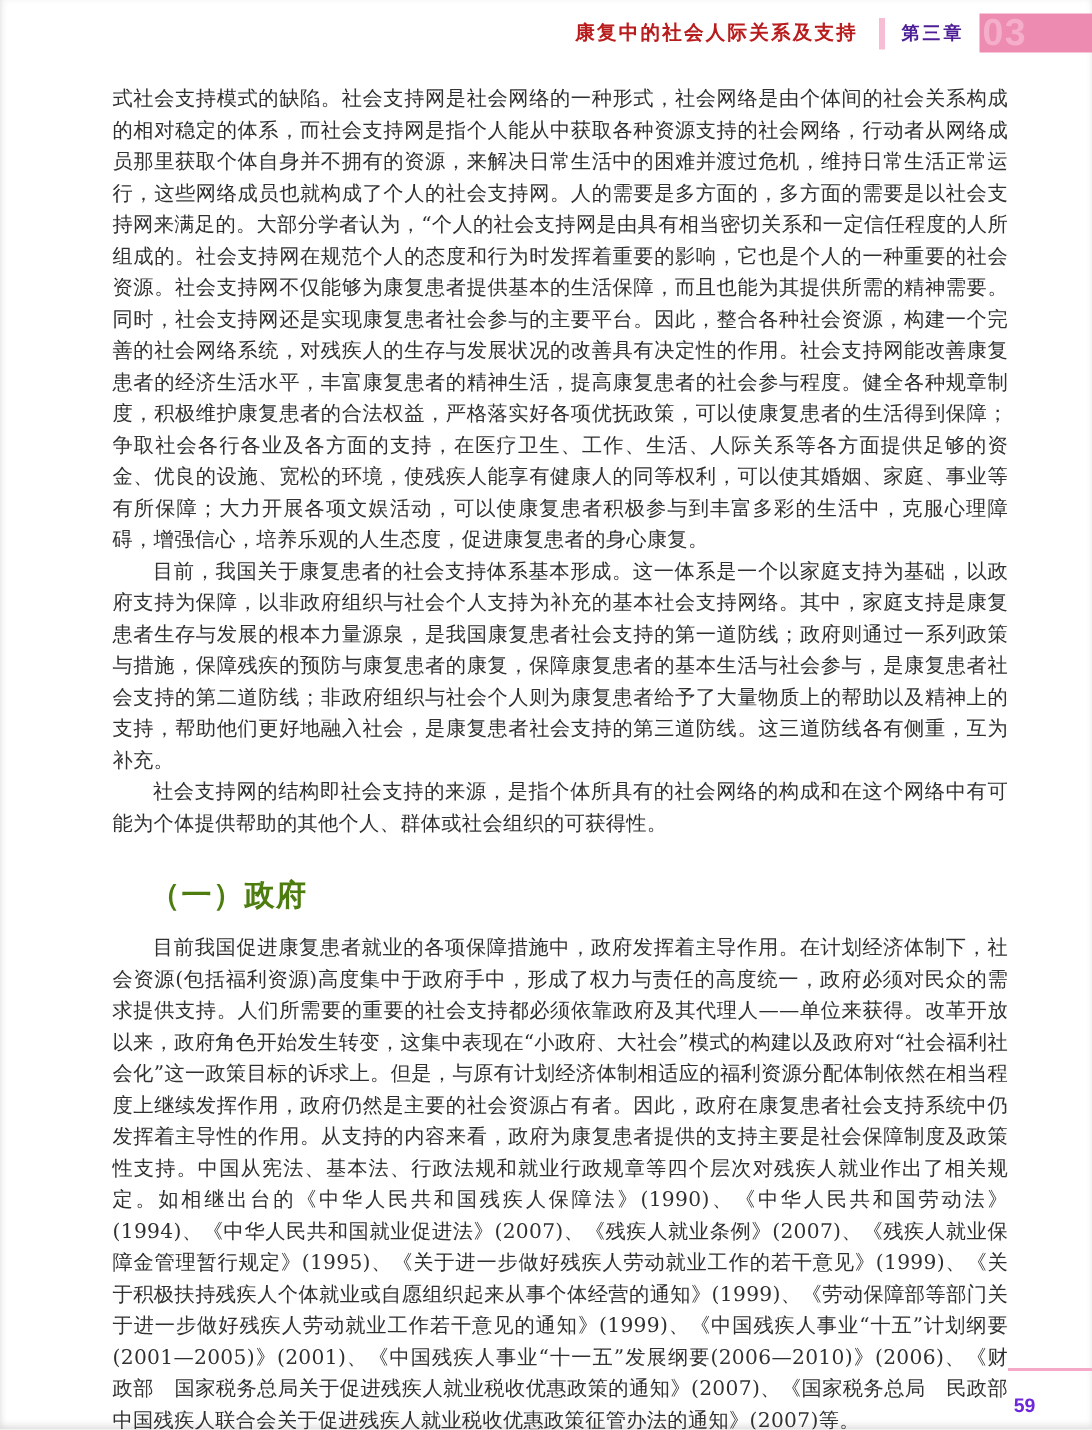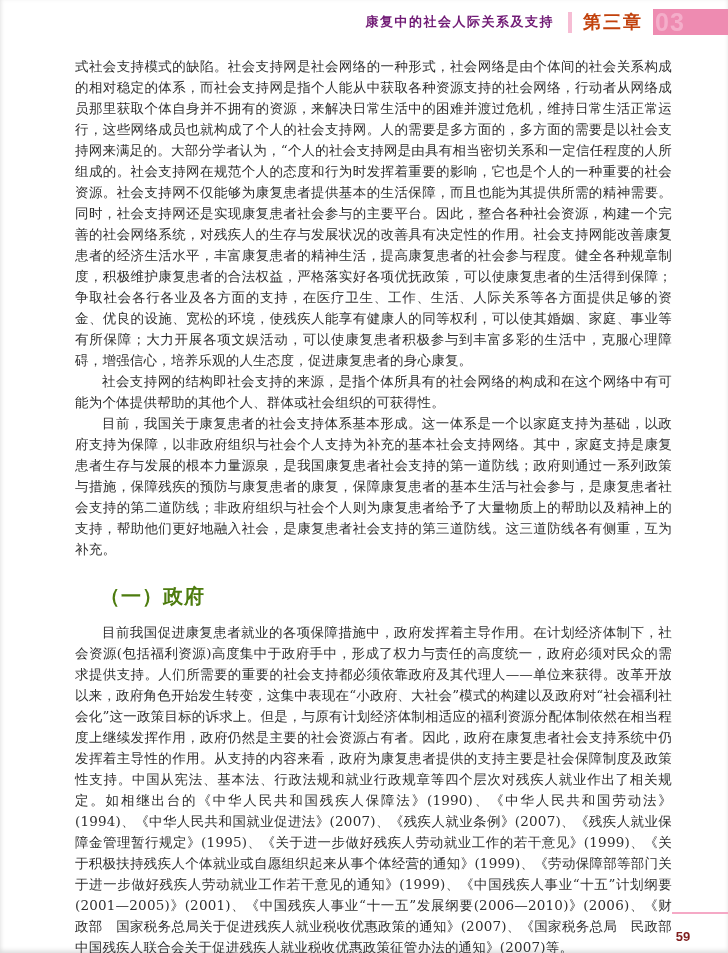--- a/index.html
+++ b/index.html
@@ -23,34 +23,34 @@
     top: 8px;
     right: 0;
     height: 28px;
     display: flex;
     align-items: center;
   }
   .header-title {
     font-family: "Liberation Sans", sans-serif;
     font-weight: bold;
     font-size: 13px;
-    color: #701a75;
+    color: #b91c1c;
     letter-spacing: 1.5px;
   }
   .header-divider {
     width: 4px;
     height: 21px;
     background: #f6bdd4;
     margin: 0 11px 0 14px;
   }
   .header-chapter {
     font-family: Liberation Sans, sans-serif;
     font-weight: bold;
-    font-size: 18px;
-    color: #c2410c;
+    font-size: 12px;
+    color: #4c1d95;
     letter-spacing: 2px;
     margin-right: 10px;
   }
   .chapter-number-box {
     width: 75px;
     height: 26px;
     background: #ee8bb1;
     display: flex;
     align-items: center;
   }
@@ -100,41 +100,41 @@
   }
   .page-number {
     position: absolute;
     top: 929px;
     left: 668px;
     width: 30px;
     text-align: center;
     font-family: "Liberation Sans", sans-serif;
     font-weight: bold;
     font-size: 13px;
-    color: #7f1d1d;
+    color: #6d28d9;
   }
 </style>
 </head>
 <body>
 
 <div class="page">
 
   <div class="header">
     <span class="header-title">康复中的社会人际关系及支持</span>
     <span class="header-divider"></span>
     <span class="header-chapter">第三章</span>
     <span class="chapter-number-box">
       <span class="chapter-number">03</span>
     </span>
   </div>
 
   <div class="body-text">
     <p>式社会支持模式的缺陷。社会支持网是社会网络的一种形式，社会网络是由个体间的社会关系构成的相对稳定的体系，而社会支持网是指个人能从中获取各种资源支持的社会网络，行动者从网络成员那里获取个体自身并不拥有的资源，来解决日常生活中的困难并渡过危机，维持日常生活正常运行，这些网络成员也就构成了个人的社会支持网。人的需要是多方面的，多方面的需要是以社会支持网来满足的。大部分学者认为，“个人的社会支持网是由具有相当密切关系和一定信任程度的人所组成的。社会支持网在规范个人的态度和行为时发挥着重要的影响，它也是个人的一种重要的社会资源。社会支持网不仅能够为康复患者提供基本的生活保障，而且也能为其提供所需的精神需要。同时，社会支持网还是实现康复患者社会参与的主要平台。因此，整合各种社会资源，构建一个完善的社会网络系统，对残疾人的生存与发展状况的改善具有决定性的作用。社会支持网能改善康复患者的经济生活水平，丰富康复患者的精神生活，提高康复患者的社会参与程度。健全各种规章制度，积极维护康复患者的合法权益，严格落实好各项优抚政策，可以使康复患者的生活得到保障；争取社会各行各业及各方面的支持，在医疗卫生、工作、生活、人际关系等各方面提供足够的资金、优良的设施、宽松的环境，使残疾人能享有健康人的同等权利，可以使其婚姻、家庭、事业等有所保障；大力开展各项文娱活动，可以使康复患者积极参与到丰富多彩的生活中，克服心理障碍，增强信心，培养乐观的人生态度，促进康复患者的身心康复。</p>
+    <p class="indent">目前，我国关于康复患者的社会支持体系基本形成。这一体系是一个以家庭支持为基础，以政府支持为保障，以非政府组织与社会个人支持为补充的基本社会支持网络。其中，家庭支持是康复患者生存与发展的根本力量源泉，是我国康复患者社会支持的第一道防线；政府则通过一系列政策与措施，保障残疾的预防与康复患者的康复，保障康复患者的基本生活与社会参与，是康复患者社会支持的第二道防线；非政府组织与社会个人则为康复患者给予了大量物质上的帮助以及精神上的支持，帮助他们更好地融入社会，是康复患者社会支持的第三道防线。这三道防线各有侧重，互为补充。</p>
     <p class="indent">社会支持网的结构即社会支持的来源，是指个体所具有的社会网络的构成和在这个网络中有可能为个体提供帮助的其他个人、群体或社会组织的可获得性。</p>
-    <p class="indent">目前，我国关于康复患者的社会支持体系基本形成。这一体系是一个以家庭支持为基础，以政府支持为保障，以非政府组织与社会个人支持为补充的基本社会支持网络。其中，家庭支持是康复患者生存与发展的根本力量源泉，是我国康复患者社会支持的第一道防线；政府则通过一系列政策与措施，保障残疾的预防与康复患者的康复，保障康复患者的基本生活与社会参与，是康复患者社会支持的第二道防线；非政府组织与社会个人则为康复患者给予了大量物质上的帮助以及精神上的支持，帮助他们更好地融入社会，是康复患者社会支持的第三道防线。这三道防线各有侧重，互为补充。</p>
     <h3 class="section-heading">（一）政府</h3>
     <p class="indent">目前我国促进康复患者就业的各项保障措施中，政府发挥着主导作用。在计划经济体制下，社会资源(包括福利资源)高度集中于政府手中，形成了权力与责任的高度统一，政府必须对民众的需求提供支持。人们所需要的重要的社会支持都必须依靠政府及其代理人——单位来获得。改革开放以来，政府角色开始发生转变，这集中表现在“小政府、大社会”模式的构建以及政府对“社会福利社会化”这一政策目标的诉求上。但是，与原有计划经济体制相适应的福利资源分配体制依然在相当程度上继续发挥作用，政府仍然是主要的社会资源占有者。因此，政府在康复患者社会支持系统中仍发挥着主导性的作用。从支持的内容来看，政府为康复患者提供的支持主要是社会保障制度及政策性支持。中国从宪法、基本法、行政法规和就业行政规章等四个层次对残疾人就业作出了相关规定。如相继出台的《中华人民共和国残疾人保障法》(1990)、《中华人民共和国劳动法》(1994)、《中华人民共和国就业促进法》(2007)、《残疾人就业条例》(2007)、《残疾人就业保障金管理暂行规定》(1995)、《关于进一步做好残疾人劳动就业工作的若干意见》(1999)、《关于积极扶持残疾人个体就业或自愿组织起来从事个体经营的通知》(1999)、《劳动保障部等部门关于进一步做好残疾人劳动就业工作若干意见的通知》(1999)、《中国残疾人事业“十五”计划纲要(2001—2005)》(2001)、《中国残疾人事业“十一五”发展纲要(2006—2010)》(2006)、《财政部　国家税务总局关于促进残疾人就业税收优惠政策的通知》(2007)、《国家税务总局　民政部　中国残疾人联合会关于促进残疾人就业税收优惠政策征管办法的通知》(2007)等。</p>
   </div>
 
   <div class="footer-rule"></div>
   <div class="page-number">59</div>
 
 </div>
 
 </body></html>

